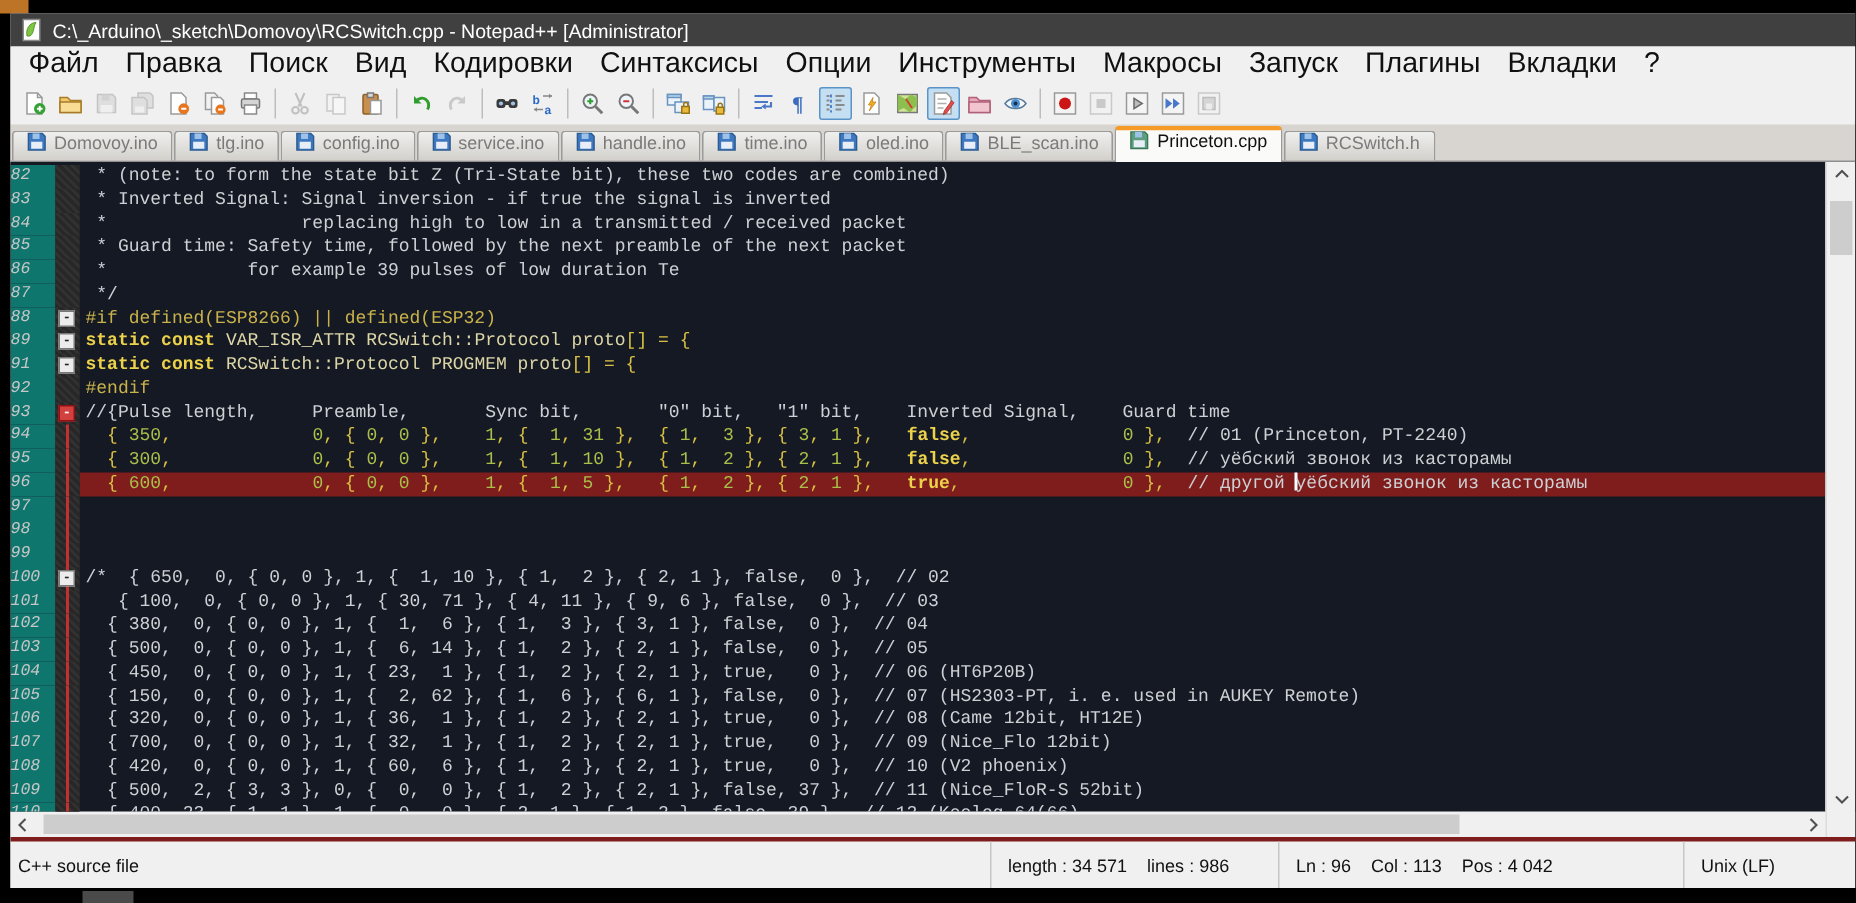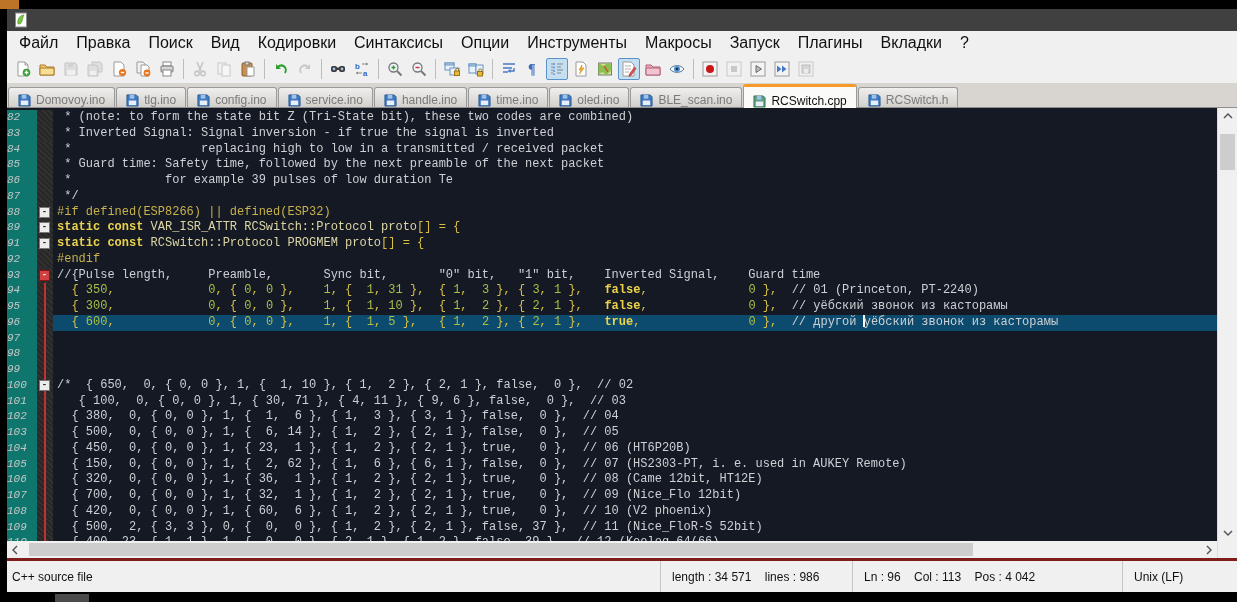--- a/index.html
+++ b/index.html
@@ -6,45 +6,45 @@
   *{box-sizing:border-box;-webkit-user-select:none;user-select:none;}
   .screen{position:relative;width:1237px;height:602px;background:#000;overflow:hidden;font-family:"Liberation Sans",sans-serif;}
   .orange-corner{position:absolute;left:0;top:0;width:19px;height:9px;background:#bd7427;}
   .taskbar-chip{position:absolute;left:55px;top:594px;width:34px;height:8px;background:#4a4a4a;}
   .window{position:absolute;left:7px;top:9px;width:1230px;height:583px;display:flex;flex-direction:column;background:#f0f0f0;}
   
   .titlebar{height:22px;flex:none;background:#404040;display:flex;align-items:center;padding-left:6px;gap:6px;}
   .titlebar .ttl{color:#fff;font-size:13px;white-space:nowrap;}
   .npp-icon{width:16px;height:16px;flex:none;}
   
-  .menubar{height:23px;flex:none;background:#f0f0f0;display:flex;align-items:center;font-size:16px;color:#101010;padding-left:3px;}
+  .menubar{height:23px;flex:none;background:#f0f0f0;display:flex;align-items:center;font-size:19px;color:#101010;padding-left:3px;}
   .menu-item{padding:3px 9px;white-space:nowrap;}
   
   .toolbar{height:29px;flex:none;background:#f0f0f0;display:flex;align-items:center;padding-left:5px;gap:2px;}
   .tbbtn{width:22px;height:22px;display:flex;align-items:center;justify-content:center;border:1px solid transparent;border-radius:2px;flex:none;}
   .tbbtn svg{width:16px;height:16px;display:block;}
   .tbbtn.active{background:#c4dff2;border-color:#5a93c8;}
   .tbbtn.disabled{opacity:.45;filter:grayscale(.8);}
   .tbsep{width:1px;height:20px;background:#bdbdbd;margin:0 3px;flex:none;}
   
   .tabbar{height:25px;flex:none;background:#d8d5d0;display:flex;align-items:flex-end;padding-left:1px;border-bottom:1px solid #8f8f8f;}
-  .tab{display:flex;align-items:flex-end;gap:5px;height:20px;padding:0 9px;margin-right:1px;background:linear-gradient(#efefee,#d3d0cb);border:1px solid #9a9a9a;border-bottom:none;border-radius:3px 3px 0 0;font-size:12px;color:#7a7a7a;white-space:nowrap;position:relative;}
+  .tab{display:flex;align-items:flex-start;gap:5px;height:20px;padding:0 9px;margin-right:1px;background:linear-gradient(#efefee,#d3d0cb);border:1px solid #9a9a9a;border-bottom:none;border-radius:3px 3px 0 0;font-size:12px;color:#7a7a7a;white-space:nowrap;position:relative;}
   .tab.active{height:24px;background:#fafaf9;border-top:3px solid #f79b28;color:#101010;margin-bottom:-1px;z-index:2;}
   .tab svg{width:13px;height:13px;flex:none;}
   
   .editor-row{flex:1;display:flex;min-height:0;}
   .editor{flex:1;background:#141924;overflow:hidden;position:relative;font-family:"Liberation Mono","DejaVu Sans Mono",monospace;font-size:12px;line-height:15.75px;padding-top:2px;}
   .line{display:flex;height:15.75px;white-space:pre;}
   .ln{width:30px;flex:none;background:#0f766e;color:#c6c6c6;text-align:left;padding-right:5px;font-size:11px;font-style:italic;}
   .fm{width:16px;flex:none;background:#2d2d2d;background-image:repeating-linear-gradient(45deg,#272727 0 2px,#313131 2px 4px);position:relative;}
   .guide{position:absolute;left:7px;top:0;bottom:0;width:2px;background:#c23030;}
   .foldbox{position:absolute;left:2px;top:2px;width:11px;height:11px;background:#ececec;border:1px solid #777;color:#222;font-size:9px;line-height:8px;text-align:center;z-index:2;}
   .foldbox.active-fold{background:#d34040;border-color:#8f1010;color:#fff;}
   .codetext{flex:1;padding-left:4px;color:#cdd1d4;}
-  .line.cur .codetext{background:#0c4a6e;font-family:Liberation Mono, monospace;}
+  .line.cur .codetext{background:#7f1d1d;font-family:Liberation Mono, monospace;}
   .s-cm{color:#cdd1d4;text-align:right;} .s-pp{color:#c9b24a;} .s-kw{color:#ecd24a;font-weight:bold;}
   .s-id{color:#ddd6a6;} .s-num{color:#aabf4a;} .s-op{color:#d9c043;}
   .caret{display:inline-block;width:2px;height:12px;margin:0 -1px;background:#fff;vertical-align:-2px;}
   
   .vscroll{width:20px;flex:none;background:#f0f0f0;border-left:1px solid #dcdcdc;position:relative;}
   .varrow{position:absolute;left:0;width:100%;height:16px;display:flex;align-items:center;justify-content:center;}
   .varrow.up{top:0;} .varrow.down{bottom:0;}
   .vthumb{position:absolute;left:2px;right:2px;top:26px;height:36px;background:#cdcdcd;}
   .hscroll-row{height:17px;flex:none;display:flex;background:#f0f0f0;}
   .hscroll{flex:1;position:relative;}
@@ -67,20 +67,21 @@
   <div class="orange-corner"></div>
   <div class="taskbar-chip"></div>
 
   <div class="window">
 
     <div class="titlebar">
       <svg class="npp-icon" viewBox="0 0 16 16">
           <rect x="2.5" y="1" width="11" height="14" fill="#fdfdfd" stroke="#8a8a8a"></rect>
           <path d="M5 12 C4 7 7 3 11 3 C9 6 10 10 7 12z" fill="#7ec544" stroke="#4e8f1f" stroke-width="0.6"></path>
         </svg>
+      <span class="ttl">C:\_Arduino\_sketch\Domovoy\RCSwitch.cpp - Notepad++ [Administrator]</span>
     </div>
 
     <div class="menubar">
         <span class="menu-item">Файл</span>
         <span class="menu-item">Правка</span>
         <span class="menu-item">Поиск</span>
         <span class="menu-item">Вид</span>
         <span class="menu-item">Кодировки</span>
         <span class="menu-item">Синтаксисы</span>
         <span class="menu-item">Опции</span>
@@ -380,21 +381,21 @@
             <rect x="4" y="1" width="5" height="4" fill="#9fc3e8"></rect>
           </svg>
           <span>BLE_scan.ino</span>
         </div>
         <div class="tab active">
           <svg viewBox="0 0 14 14">
             <path d="M1 1h10l2 2v10H1z" fill="#5d9e7e" stroke="#3a7658"></path>
             <rect x="3" y="7" width="8" height="5" fill="#e8eef8"></rect>
             <rect x="4" y="1" width="5" height="4" fill="#9fc3e8"></rect>
           </svg>
-          <span>RCSwitch.cpp</span>
+          <span>Princeton.cpp</span>
         </div>
         <div class="tab">
           <svg viewBox="0 0 14 14">
             <path d="M1 1h10l2 2v10H1z" fill="#3e78c0" stroke="#2a5a90"></path>
             <rect x="3" y="7" width="8" height="5" fill="#e8eef8"></rect>
             <rect x="4" y="1" width="5" height="4" fill="#9fc3e8"></rect>
           </svg>
           <span>RCSwitch.h</span>
         </div>
       </div>

